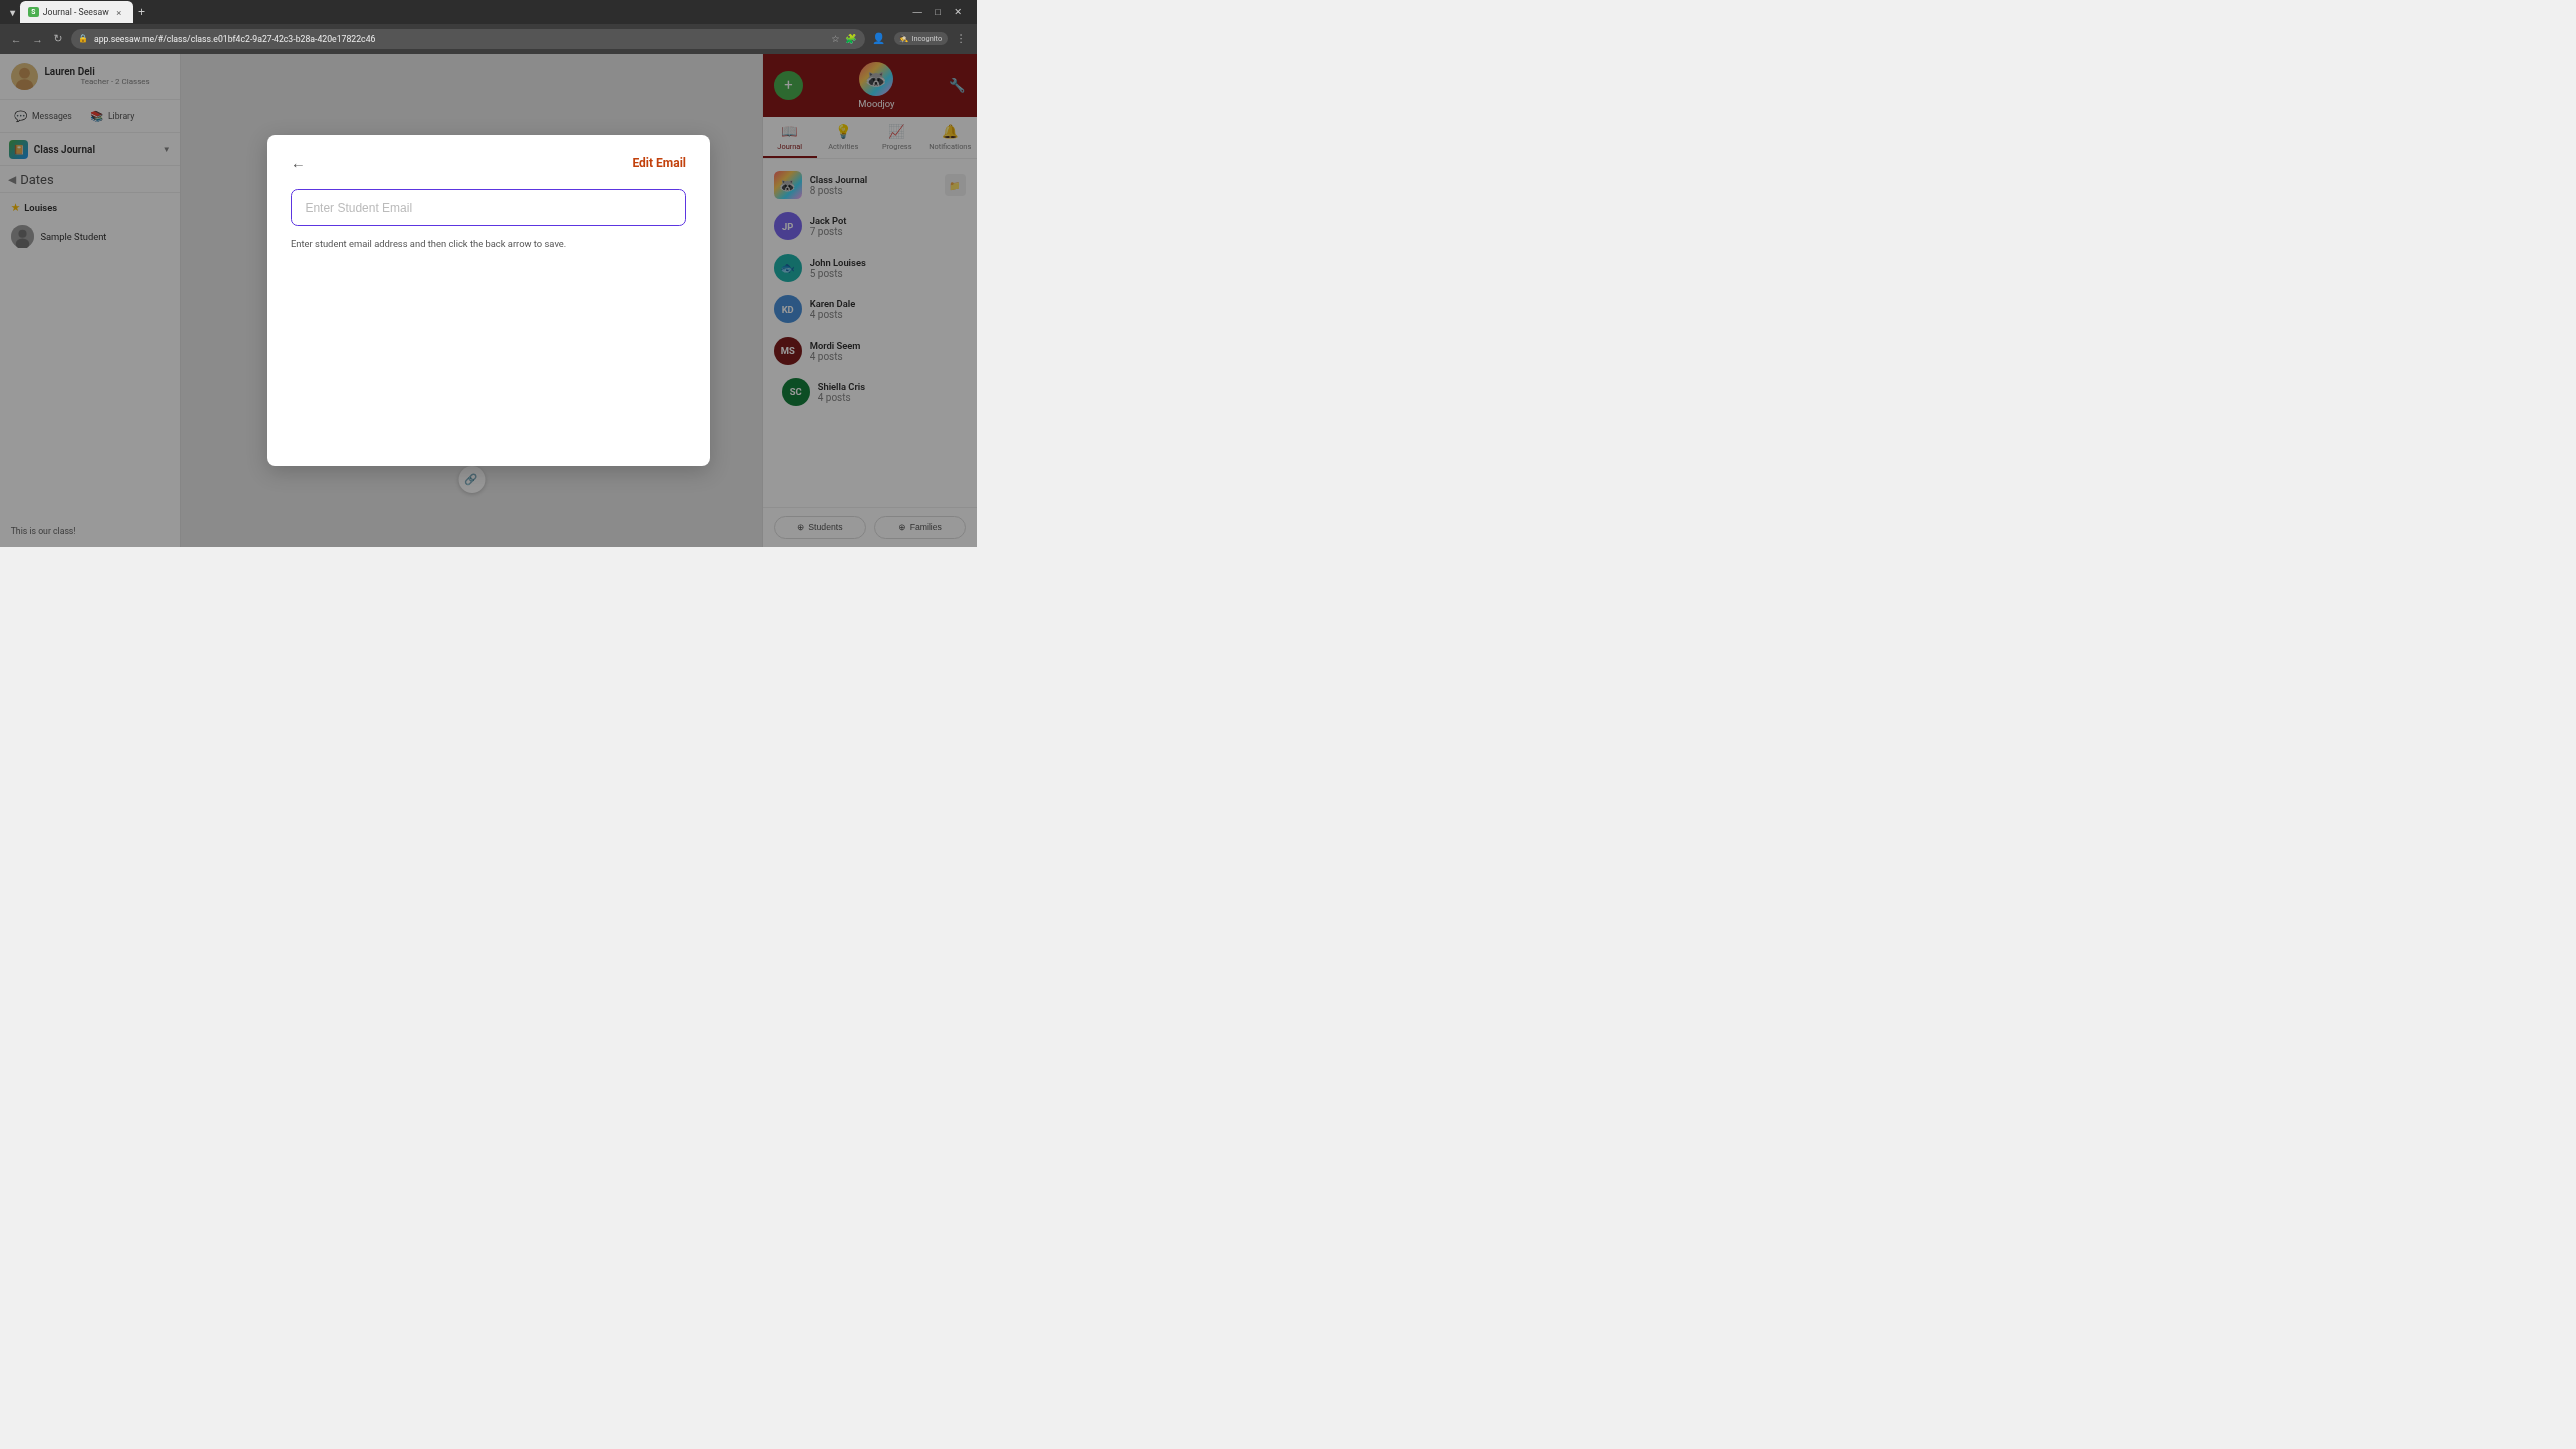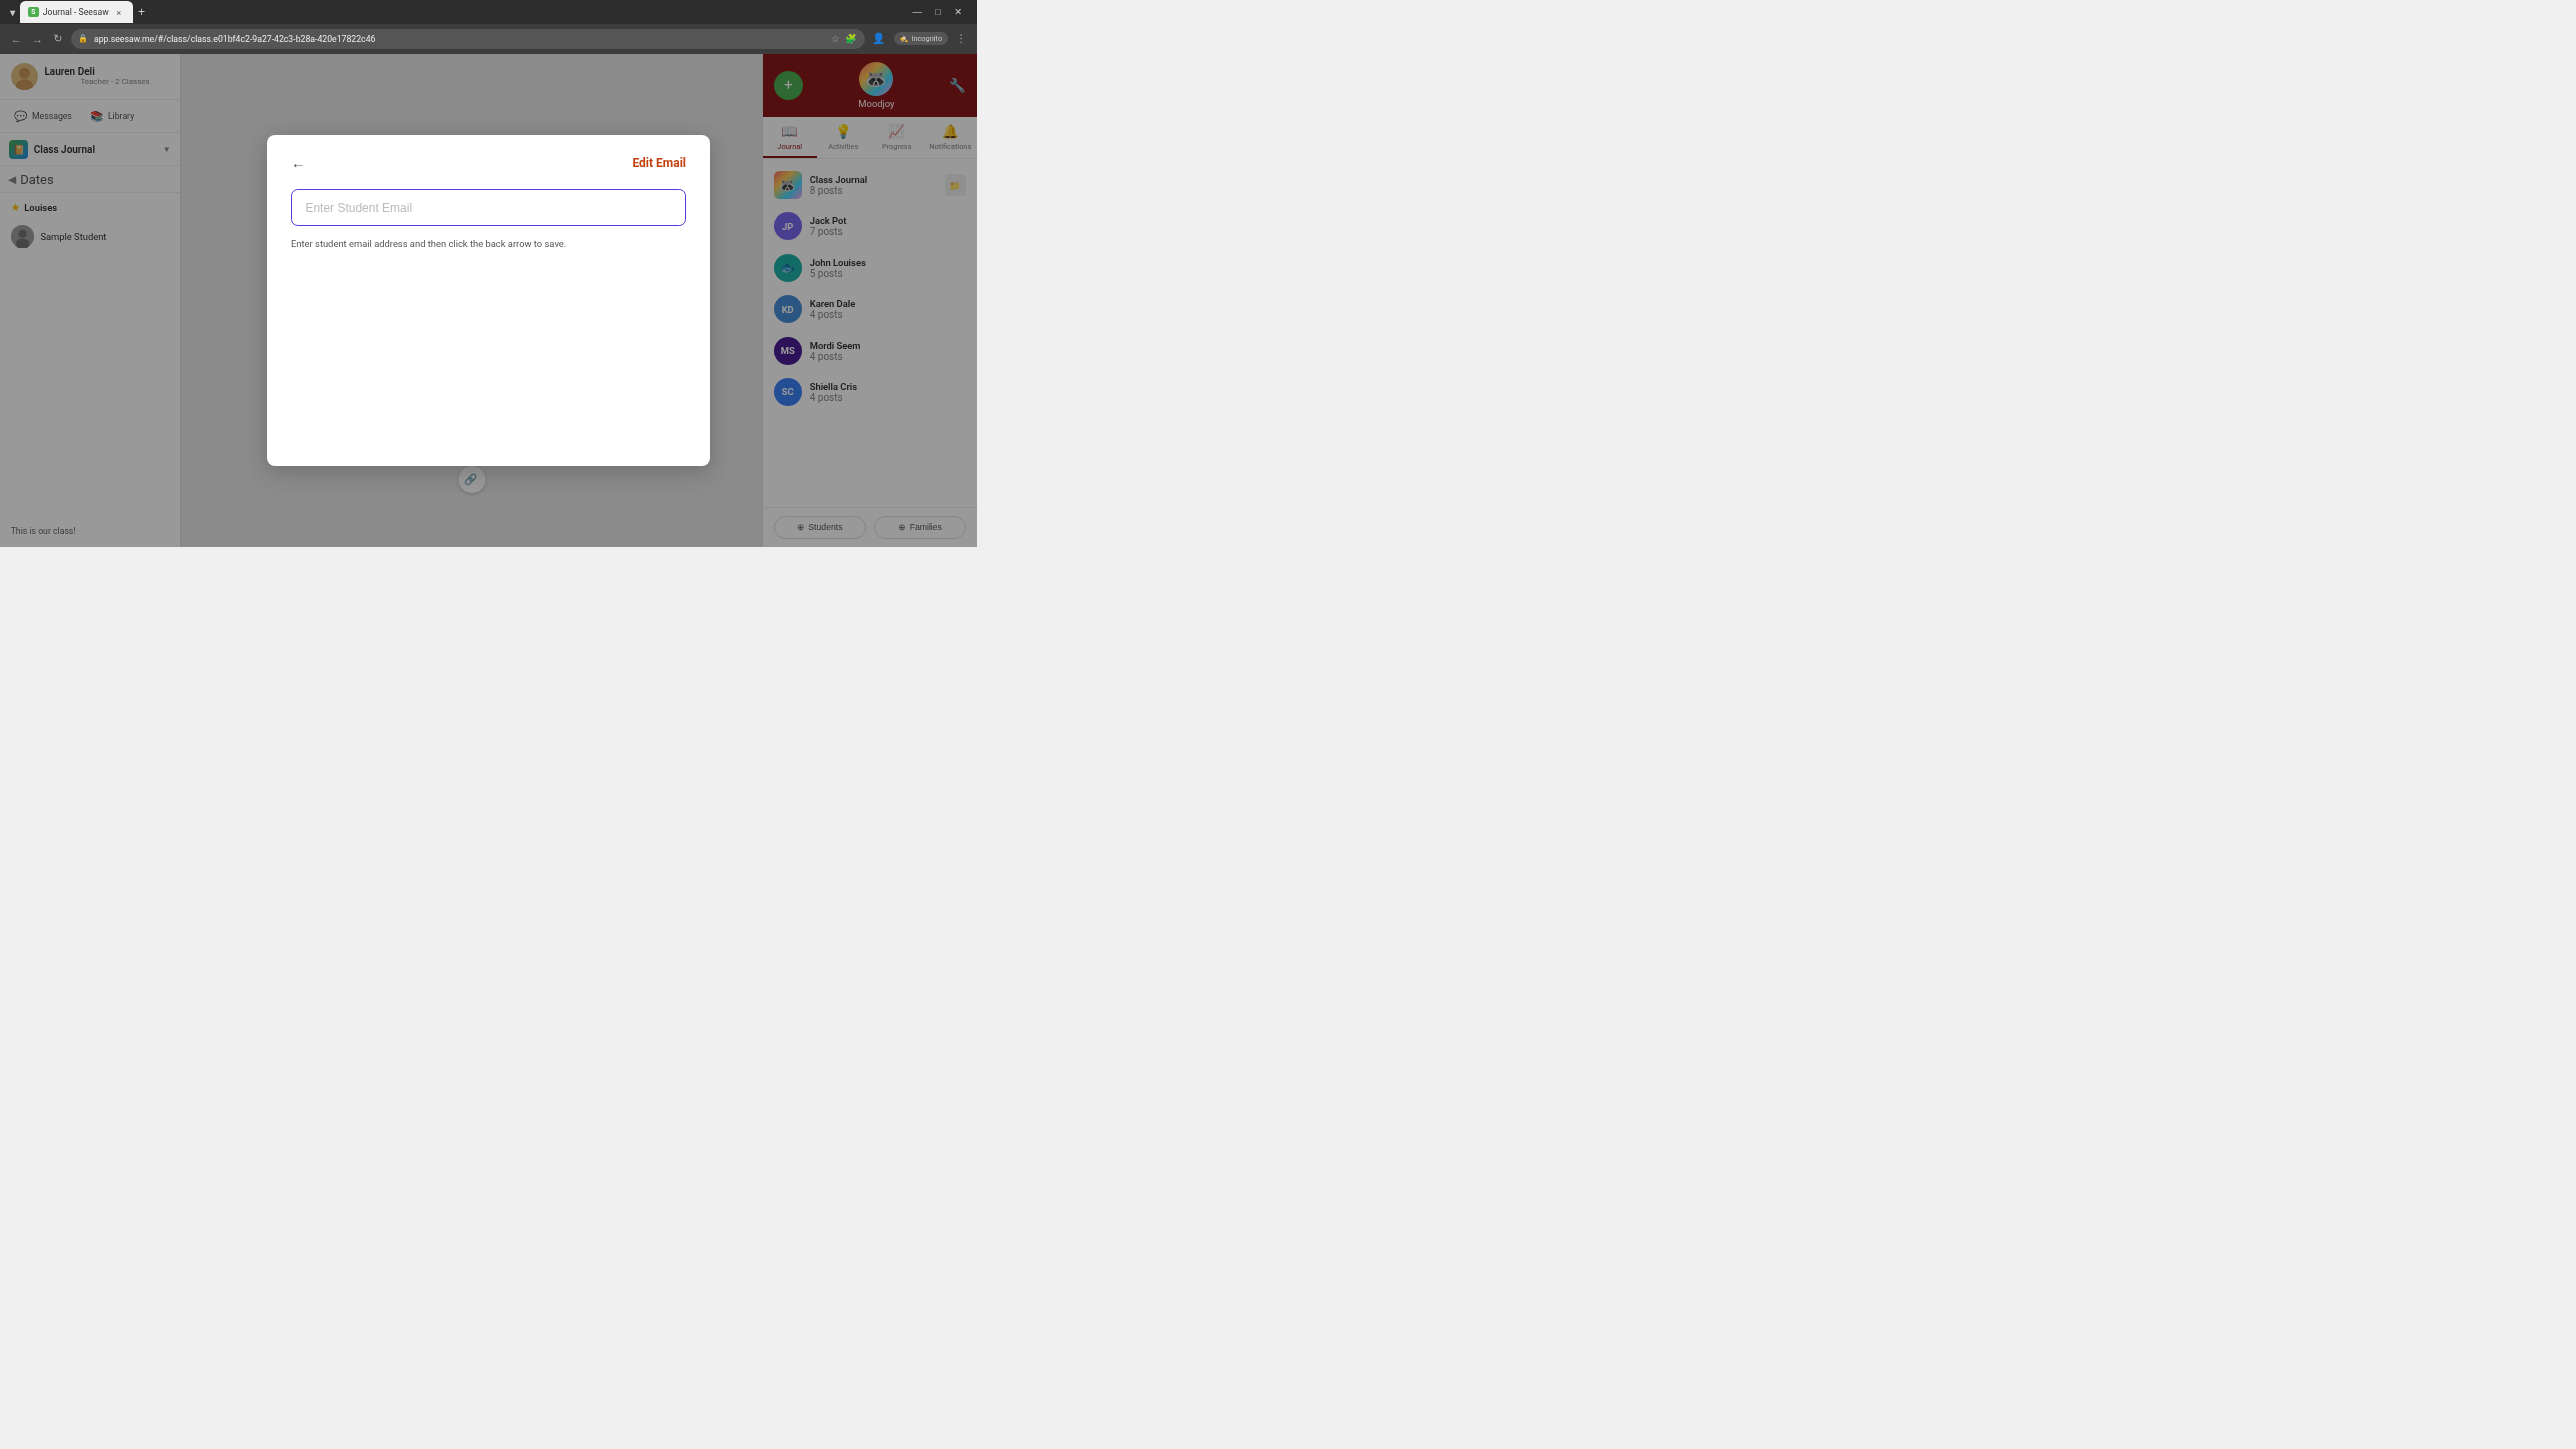--- a/index.html
+++ b/index.html
@@ -764,29 +764,29 @@
 
       <div class="student-row">
         <div class="student-row-avatar" style="background:#4A90D9;">KD</div>
         <div class="student-row-info">
           <div class="student-row-name">Karen Dale</div>
           <div class="student-row-posts">4 posts</div>
         </div>
       </div>
 
       <div class="student-row">
-        <div class="student-row-avatar" style="background:#4c1d95;">MS</div>
+        <div class="student-row-avatar" style="background:#7f1d1d;">MS</div>
         <div class="student-row-info">
           <div class="student-row-name">Mordi Seem</div>
           <div class="student-row-posts">4 posts</div>
         </div>
       </div>
 
       <div class="student-row">
-        <div class="student-row-avatar" style="background:#3b82f6;">SC</div>
+        <div class="student-row-avatar" style="background:#15803d;margin-left:8px;">SC</div>
         <div class="student-row-info">
           <div class="student-row-name">Shiella Cris</div>
           <div class="student-row-posts">4 posts</div>
         </div>
       </div>
     </div>
 
     <div class="bottom-actions">
       <button class="bottom-action-btn">
         <span>⊕</span>

